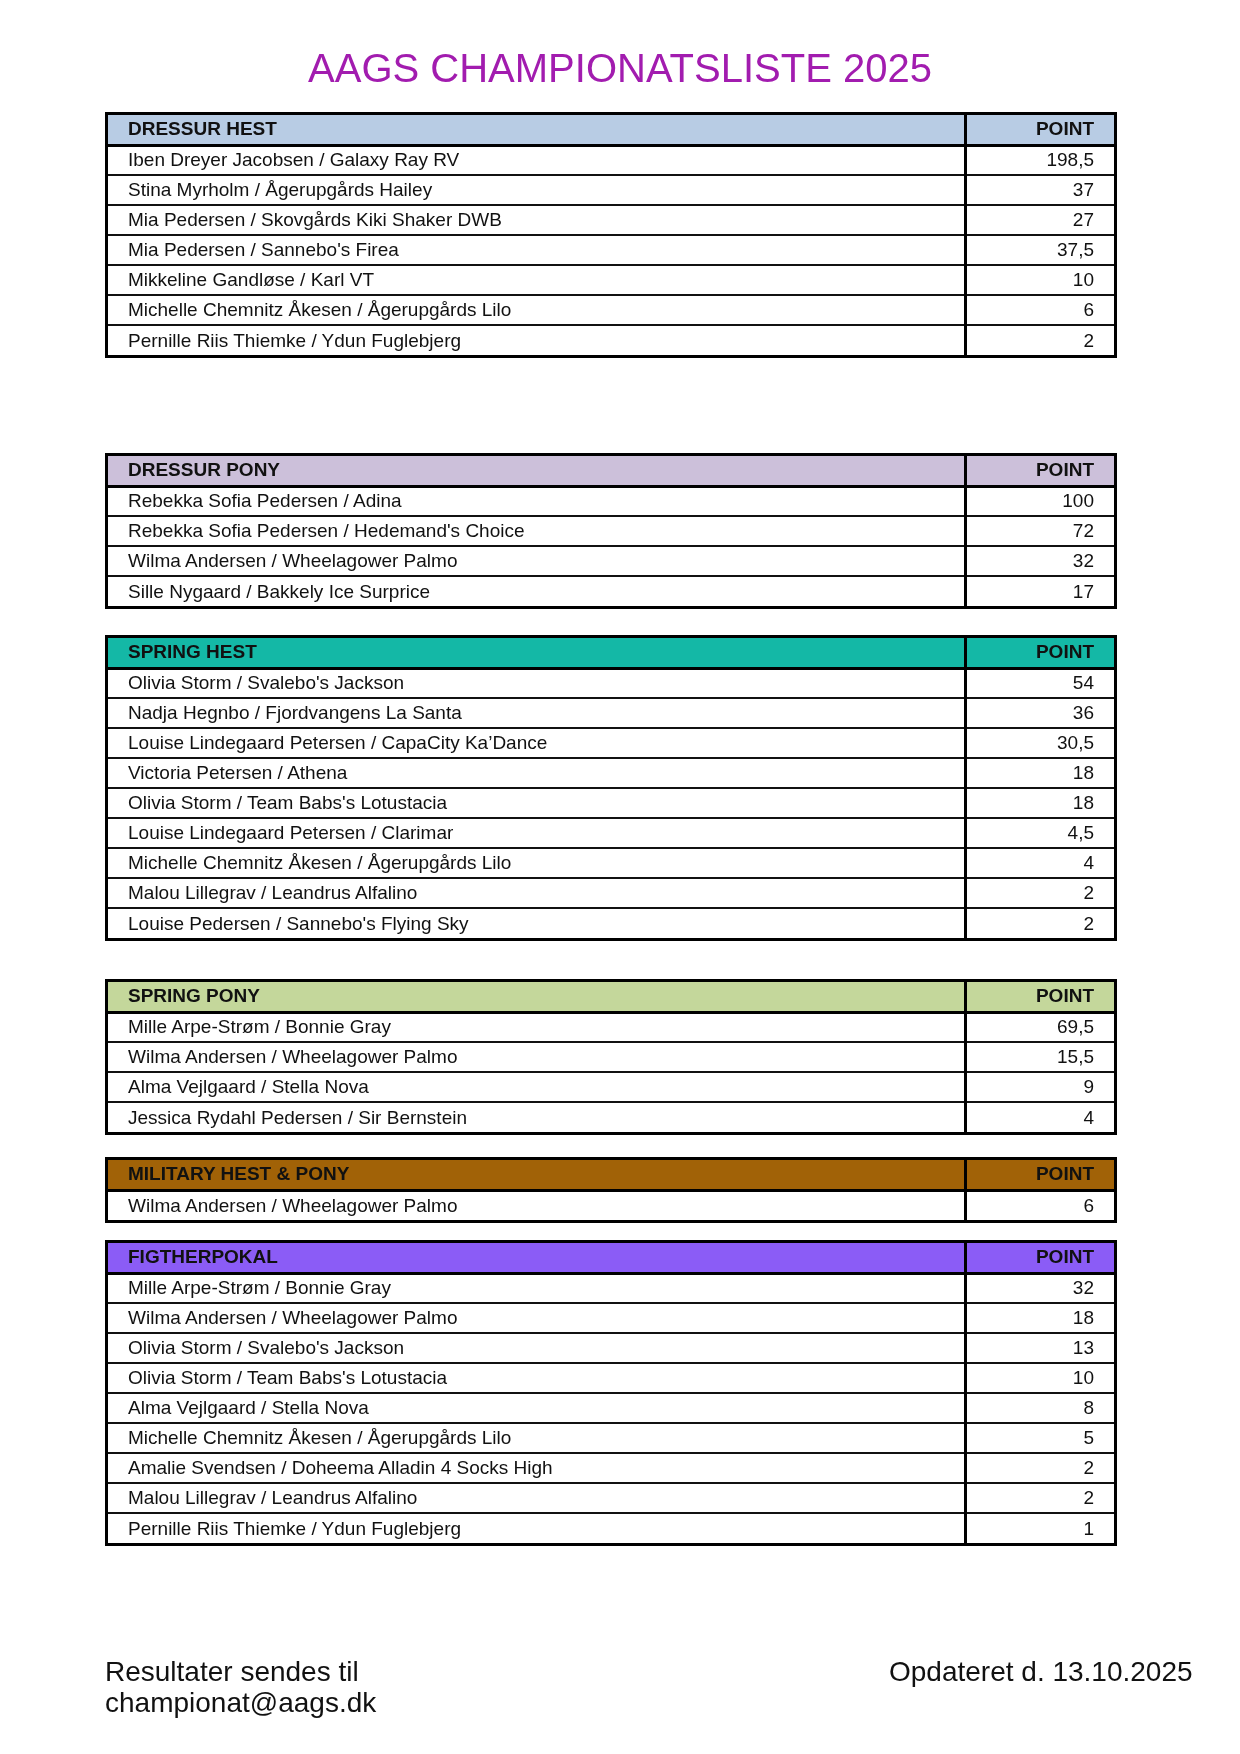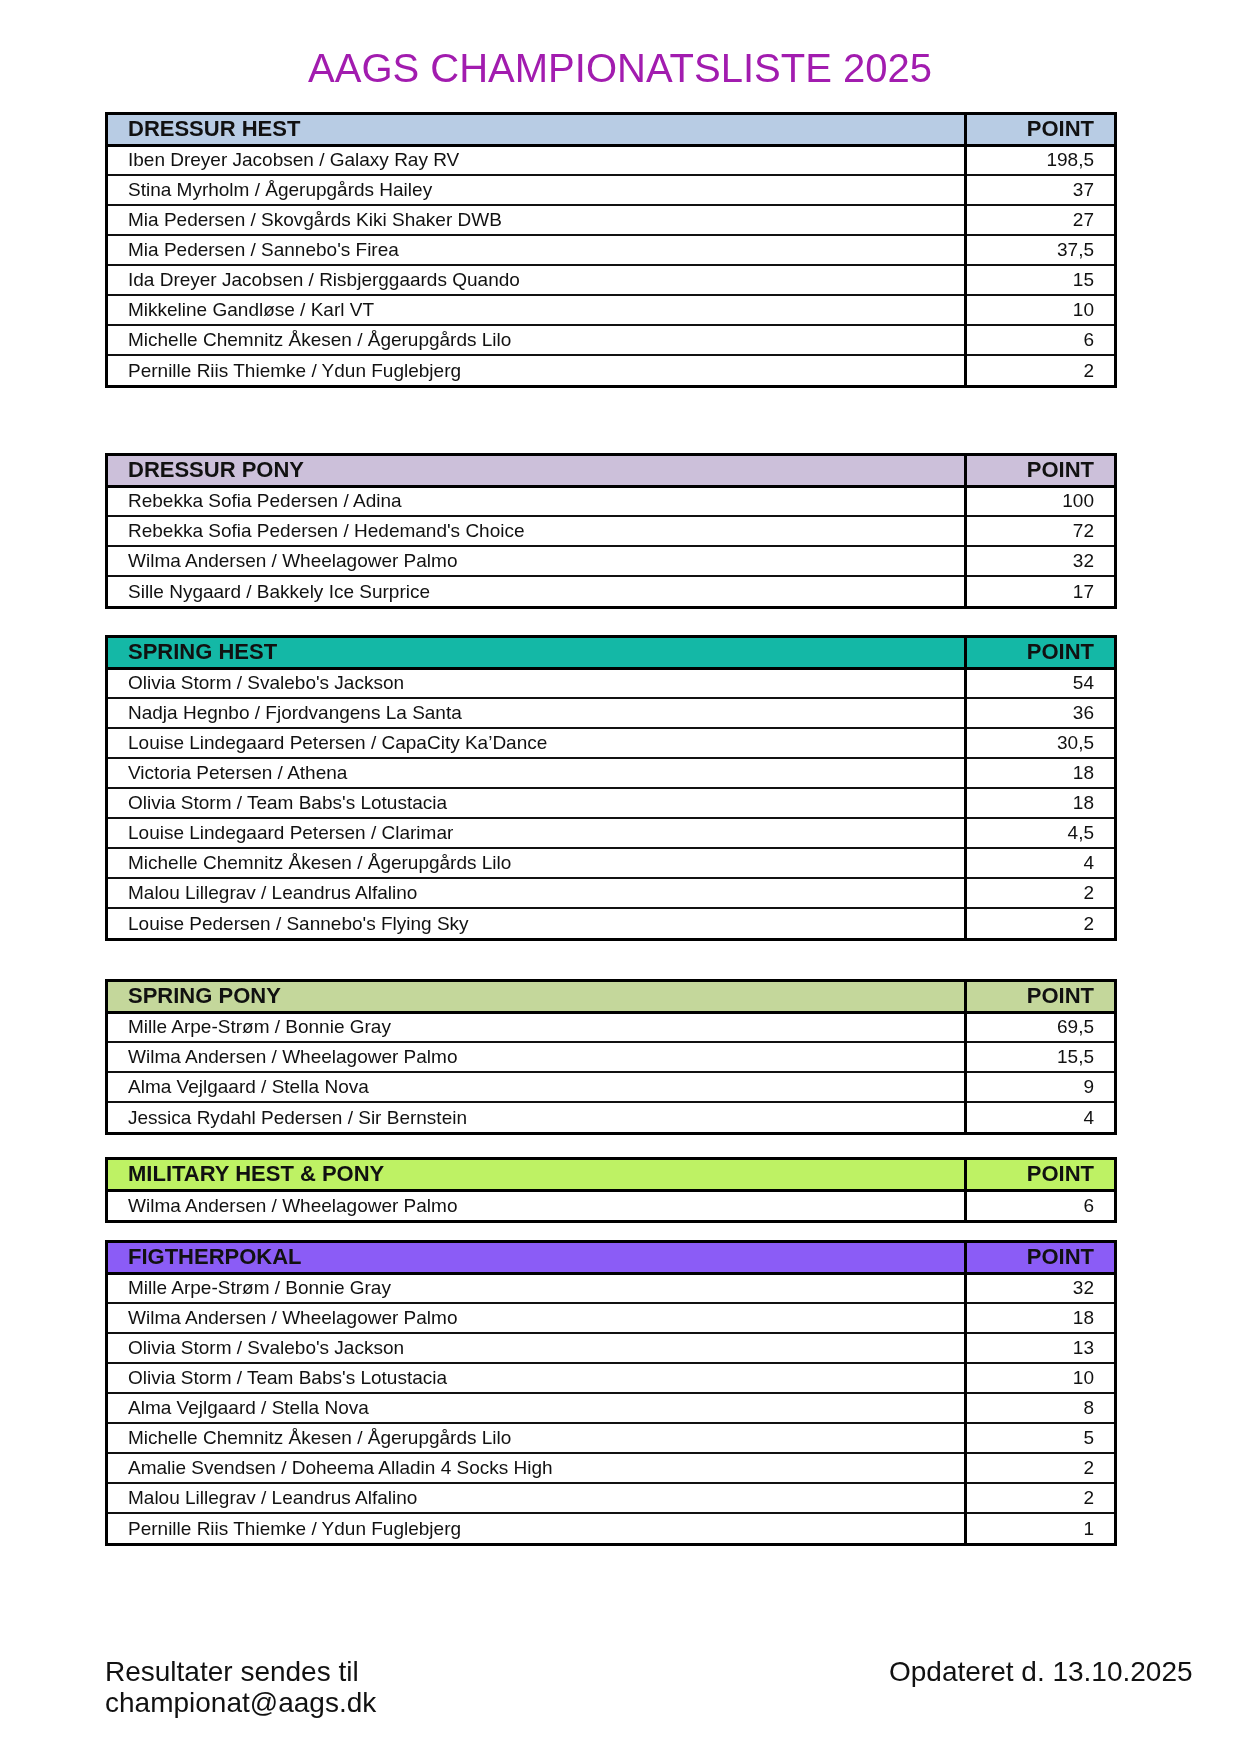--- a/index.html
+++ b/index.html
@@ -45,21 +45,21 @@
       border-bottom: 2px solid #111;
       font-size: 19px;
       white-space: nowrap;
       overflow: hidden;
       box-sizing: border-box;
     }
     .section tr:last-child td { border-bottom: none; }
     .section th {
       text-align: left;
       font-weight: bold;
-      font-size: 22px;
+      font-size: 19px;
       border-bottom: 3px solid #000;
       color: #111;
     }
     .section .col-name { width: auto; }
     .section .col-point {
       width: 149px;
       text-align: right;
       border-left: 3px solid #000;
       padding-right: 20px;
     }
@@ -98,24 +98,20 @@
           </tr>
           <tr>
             <td class="col-name">Mia Pedersen / Skovgårds Kiki Shaker DWB</td>
             <td class="col-point">27</td>
           </tr>
           <tr>
             <td class="col-name">Mia Pedersen / Sannebo's Firea</td>
             <td class="col-point">37,5</td>
           </tr>
           <tr>
-            <td class="col-name">Ida Dreyer Jacobsen / Risbjerggaards Quando</td>
-            <td class="col-point">15</td>
-          </tr>
-          <tr>
             <td class="col-name">Mikkeline Gandløse / Karl VT</td>
             <td class="col-point">10</td>
           </tr>
           <tr>
             <td class="col-name">Michelle Chemnitz Åkesen / Ågerupgårds Lilo</td>
             <td class="col-point">6</td>
           </tr>
           <tr>
             <td class="col-name">Pernille Riis Thiemke / Ydun Fuglebjerg</td>
             <td class="col-point">2</td>
@@ -223,21 +219,21 @@
           <tr>
             <td class="col-name">Jessica Rydahl Pedersen / Sir Bernstein</td>
             <td class="col-point">4</td>
           </tr>
         </tbody>
       </table>
     </div>
     <div class="section" style="top: 1157px;">
       <table>
         <thead>
-          <tr style="background: #bef264; margin-top: 24px;">
+          <tr style="background: #a16207; margin-top: 24px;">
             <th class="col-name">MILITARY HEST &amp; PONY</th>
             <th class="col-point">POINT</th>
           </tr>
         </thead>
         <tbody>
           <tr>
             <td class="col-name">Wilma Andersen / Wheelagower Palmo</td>
             <td class="col-point">6</td>
           </tr>
         </tbody>

